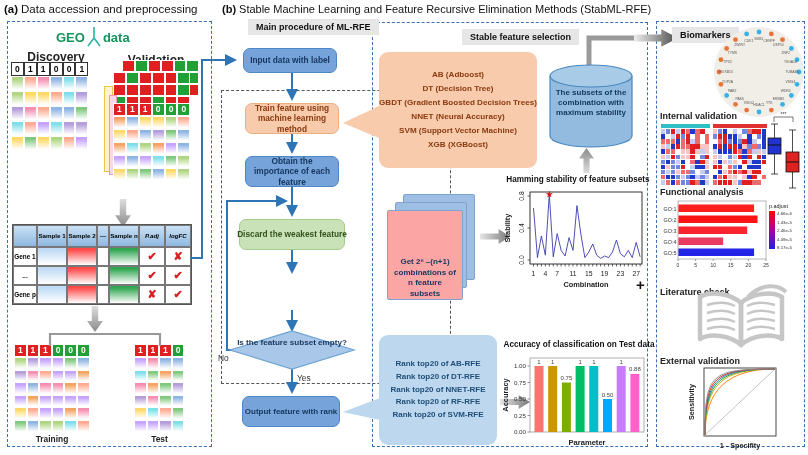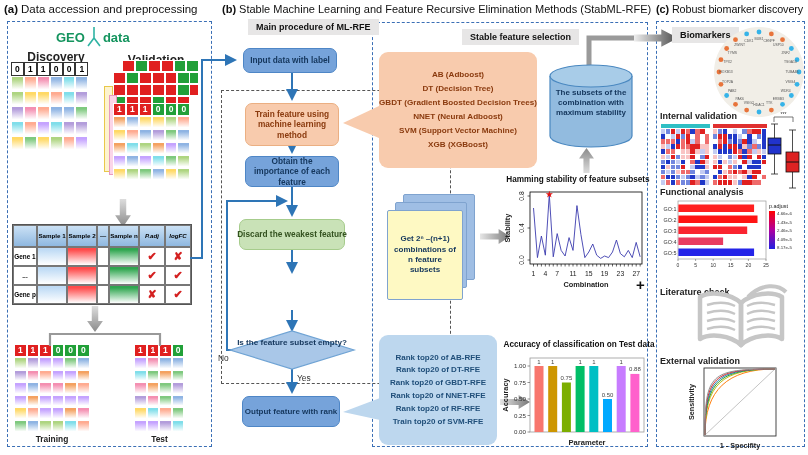--- a/index.html
+++ b/index.html
@@ -31,36 +31,35 @@
   .arrow-right{position:absolute;background:linear-gradient(90deg,#e6e6e6,#777);clip-path:polygon(0 32%,62% 32%,62% 6%,100% 50%,62% 94%,62% 68%,0 68%);}
   #bigArrow{background:linear-gradient(90deg,#eee,#4a4a4a);}
   .callout{position:absolute;border-radius:9px;box-sizing:border-box;}
   #methodsBox{background:#F8CBAD;display:flex;flex-direction:column;justify-content:center;}
   .mline{font-size:8.1px;font-weight:bold;color:#8A3A0E;text-align:center;line-height:14px;white-space:nowrap;}
   #rankList{background:#BDD7EE;display:flex;flex-direction:column;justify-content:center;padding:3px 0;}
   .rline{font-size:8px;font-weight:bold;color:#1F4E79;text-align:center;line-height:12.8px;white-space:nowrap;}
   .ctitle{position:absolute;text-align:center;font-weight:bold;font-size:8.2px;color:#111;}
   .cyl-text{position:absolute;font-size:8px;font-weight:bold;color:#14365C;text-align:center;line-height:1.25;}
   .page{position:absolute;background:#9FBEE4;border:1px solid #7FA3CF;box-sizing:border-box;border-radius:2px;}
-  #pageFront{background:#fef9c3;display:flex;align-items:center;justify-content:center;}
+  #pageFront{background:#fca5a5;display:flex;align-items:flex-end;justify-content:center;}
   #pageFront div{font-size:8px;font-weight:bold;color:#14365C;text-align:center;line-height:1.3;padding:0 4px;}
   #plusSign{position:absolute;font-size:15px;font-weight:bold;color:#111;}
   #geoLogo{position:absolute;display:flex;align-items:center;gap:1px;font-weight:bold;font-size:13px;color:#14945E;}
   #heatmap{position:absolute;}
   svg{position:absolute;overflow:visible;}
   text{font-family:"Liberation Sans",sans-serif;}
 </style>
 </head>
 <body>
 
 <div id="stage">
 
   <div class="ptitle" style="left:4px;top:3px;font-size:11.5px;"><b>(a)</b><span>Data accession and preprocessing</span></div>
   <div class="ptitle" style="left:222px;top:3px;font-size:11px;"><b>(b)</b><span>Stable Machine Learning and Feature Recursive Elimination Methods (StabML-RFE)</span></div>
-  <div class="ptitle" style="left:656px;top:3px;font-size:10.8px;letter-spacing:-0.1px;"><b>(c)</b><span>Robust biomarker discovery</span></div>
 
   <div class="dash" id="boxA" style="left:7px;top:21px;width:205px;height:426px;"></div>
   <div class="dash" id="boxSel" style="left:372px;top:22px;width:276px;height:425px;"></div>
   <div class="dash" id="boxC" style="left:656px;top:21px;width:149px;height:426px;"></div>
   <div class="dash" id="boxLoop" style="left:221px;top:90px;width:230px;height:294px;"></div>
 
   <div id="geoLogo" style="left:56px;top:26px;">
     <span>GEO</span>
     <svg width="16" height="22" style="position:static;">
         <path d="M8,1 V12 M8,12 L2,20 M8,12 L14,20" stroke="#2FB3A3" stroke-width="1.6" fill="none"></path>
@@ -315,34 +314,34 @@
     <path d="M292,369 L292,392" fill="none" stroke="#2E75B6" stroke-width="2" marker-end="url(#mb)"></path>
     <path d="M233,350 L227,350 L227,201 L286,201" fill="none" stroke="#2E75B6" stroke-width="2" marker-end="url(#mb)"></path>
     <polygon points="230,350 292,331 354,350 292,369" fill="#A9C7E8" stroke="#6FA3D4" stroke-width="1.2"></polygon>
     <path d="M589,74 L589,38 L634,38" fill="none" stroke="#9a9a9a" stroke-width="5"></path>
     <polygon points="379,106 379,138 343,123" fill="#F8CBAD"></polygon>
     <polygon points="380,398 380,420 343,412" fill="#BDD7EE"></polygon>
   </svg>
 
   <div class="glabel" style="left:248px;top:19px;">Main procedure of ML-RFE</div>
   <div class="flowbox bluebox nw" style="left:243px;top:48px;width:94px;height:25px;">Input data with label</div>
-  <div class="flowbox orangebox" style="left:245px;top:103px;width:94px;height:43px;">Train feature using machine learning method</div>
+  <div class="flowbox orangebox" style="left:245px;top:103px;width:94px;height:31px;">Train feature using machine learning method</div>
   <div class="flowbox bluebox" style="left:245px;top:156px;width:94px;height:31px;">Obtain the importance of each feature</div>
   <div class="flowbox greenbox nw" style="left:239px;top:219px;width:106px;height:31px;">Discard the weakest feature</div>
   <div style="position:absolute;left:237px;top:338px;width:110px;text-align:center;font-size:8.1px;font-weight:600;color:#14365C;line-height:1.25;">Is the feature subset empty?</div>
   <div style="position:absolute;left:218px;top:353px;font-size:8.4px;color:#333;">No</div>
   <div style="position:absolute;left:297px;top:373px;font-size:8.4px;color:#333;">Yes</div>
   <div class="flowbox bluebox nw" style="left:242px;top:396px;width:98px;height:31px;font-size:8px;">Output feature with rank</div>
 
   <div class="glabel" style="left:462px;top:29px;">Stable feature selection</div>
   <div class="callout" id="methodsBox" style="left:379px;top:52px;width:158px;height:116px;">
       <div class="mline">AB (Adboost)</div>
       <div class="mline">DT (Decision Tree)</div>
       <div class="mline">GBDT (Gradient Boosted Decision Trees)</div>
-      <div class="mline">NNET (Neural Adboost)</div>
+      <div class="mline">NNET (Neural Accuracy)</div>
       <div class="mline">SVM (Support Vector Machine)</div>
       <div class="mline">XGB (XGBoost)</div>
     </div>
 
   <svg id="cylSvg" width="86" height="90" style="left:548px;top:62px;">
     <path d="M2,14 L2,74 A41,11 0 0 0 84,74 L84,14" fill="#92BBDF" stroke="#4A88C0" stroke-width="1.2"></path>
     <ellipse cx="43" cy="14" rx="41" ry="11" fill="#A8CCE8" stroke="#4A88C0" stroke-width="1.2"></ellipse>
   </svg>
   <div class="cyl-text" style="left:552px;top:88px;width:78px;">The subsets of the combination with maximum stability</div>
   <div class="arrow-up" style="left:578px;top:148px;width:17px;height:25px;"></div>
@@ -402,24 +401,23 @@
       <line x1="29.5" y1="10" x2="32" y2="10" stroke="#000" stroke-width="0.6"></line>
       <text x="26" y="10" font-size="6.8" fill="#222" text-anchor="middle" transform="rotate(-90 26 10)">0.8</text>
       <text x="88" y="101" font-size="7.4" fill="#222" text-anchor="middle" font-weight="600">Combination</text>
       <text x="12" y="42" font-size="7.4" fill="#222" text-anchor="middle" font-weight="600" transform="rotate(-90 12 42)">Stability</text>
     </svg>
   <div id="plusSign" style="left:636px;top:276px;">+</div>
 
   <div class="callout" id="rankList" style="left:379px;top:335px;width:118px;height:110px;">
       <div class="rline">Rank top20 of AB-RFE</div>
       <div class="rline">Rank top20 of DT-RFE</div>
-      <div class="rline">Rank top20 of GBDT-RFE</div>
       <div class="rline">Rank top20 of NNET-RFE</div>
       <div class="rline">Rank top20 of RF-RFE</div>
-      <div class="rline">Train top20 of SVM-RFE</div>
+      <div class="rline">Rank top20 of SVM-RFE</div>
     </div>
   <div class="arrow-right" style="left:500px;top:394px;width:30px;height:16px;"></div>
 
   <div class="ctitle" style="left:500px;top:340px;width:158px;">Accuracy of classification on Test data</div>
   <svg id="accSvg" width="160" height="102" style="left:498px;top:350px;">
       <rect x="32" y="8" width="114" height="74" fill="#fff" stroke="#999" stroke-width="0.8"></rect>
       <rect x="36.5" y="16" width="9" height="66" fill="#F8766D"></rect>
       <text x="41" y="13.5" font-size="6" fill="#444" text-anchor="middle">1</text>
       <rect x="50.2" y="16" width="9" height="66" fill="#CD9600"></rect>
       <text x="54.7" y="13.5" font-size="6" fill="#444" text-anchor="middle">1</text>

